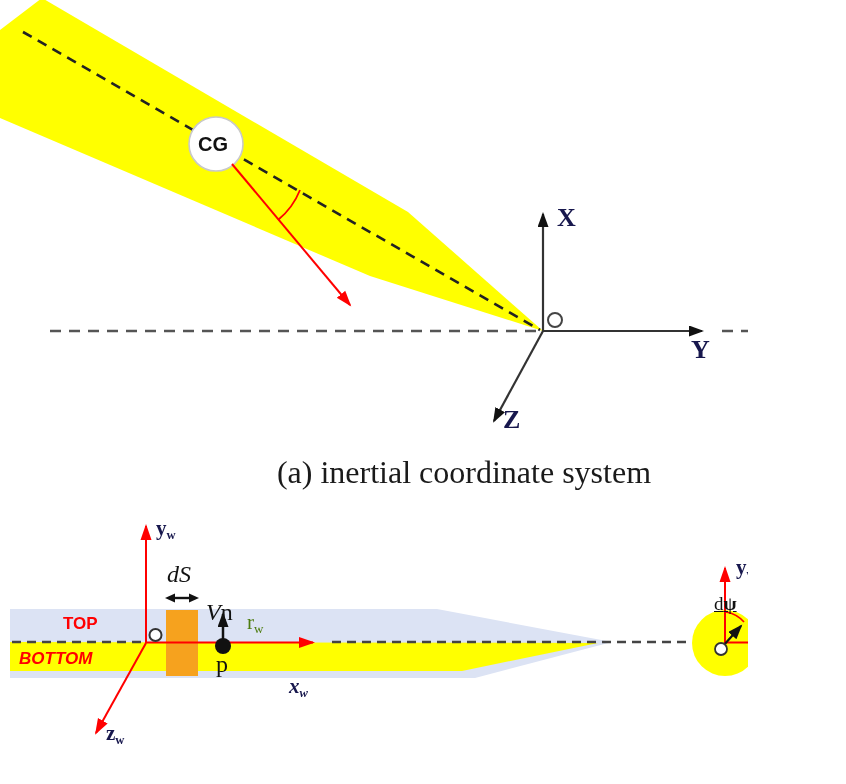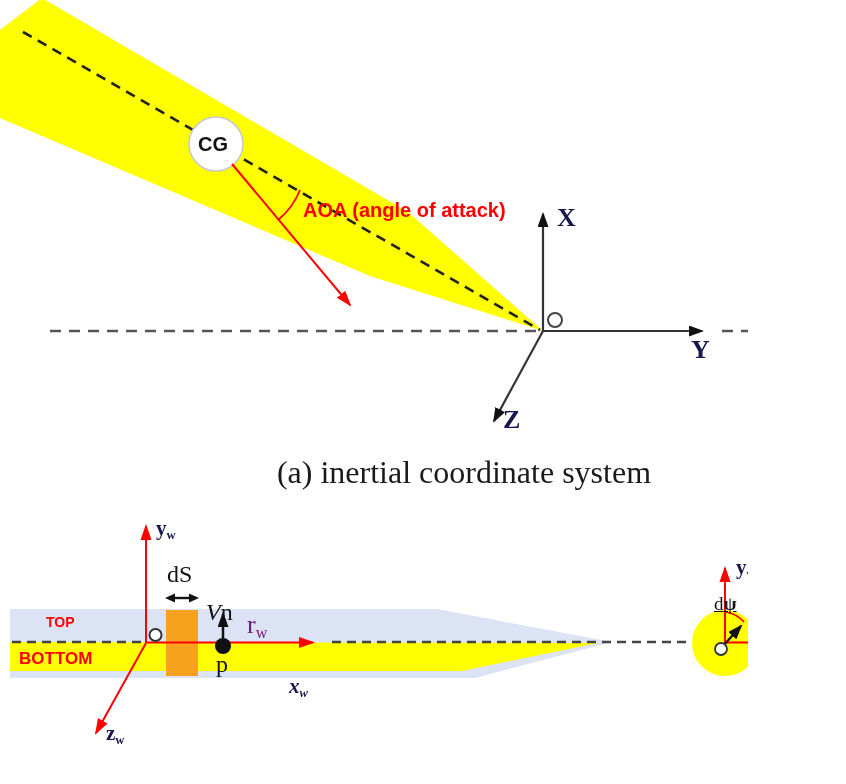--- a/index.html
+++ b/index.html
@@ -82,36 +82,35 @@
 
     <circle class="yellow-fill" cx="725" cy="643" r="33"></circle>
     <line class="red-stroke" x1="725" y1="643" x2="725" y2="568" stroke-width="2" marker-end="url(#mr)"></line>
     <line class="red-stroke" x1="725" y1="642.5" x2="793" y2="642.5" stroke-width="2" marker-end="url(#mr)"></line>
     <line x1="723" y1="646" x2="741" y2="626" stroke="#111" stroke-width="2.2" marker-end="url(#mb)"></line>
     <path class="red-stroke" d="M 726,612 A 31,31 0 0 1 744,622" fill="none" stroke-width="1.7"></path>
     <circle cx="721" cy="649" r="6" fill="#fff" stroke="#333" stroke-width="1.8"></circle>
   </svg>
 
   <div class="lbl sans" style="left:198px;top:134px;font-size:20px;font-weight:bold;color:#111;">CG</div>
-  <div class="lbl sans red-b" style="left:303px;top:200px;font-size:20px;">AOA (angle of attack)</div>
   <div class="lbl axis-lbl" style="left:557px;top:205px;font-size:26px;">X</div>
   <div class="lbl axis-lbl" style="left:691px;top:337px;font-size:26px;">Y</div>
   <div class="lbl axis-lbl" style="left:503px;top:407px;font-size:26px;">Z</div>
   <div class="lbl serif caption" style="left:464px;top:440px;">(a) inertial coordinate system</div>
 
-  <div class="lbl sans red-b" style="left:46px;top:615px;font-size:14px;">TOP</div>
-  <div class="lbl sans red-b" style="left:19px;top:650px;font-size:17px;">BOTTOM</div>
+  <div class="lbl sans red-b" style="left:63px;top:615px;font-size:17px;">TOP</div>
+  <div class="lbl sans red-b" style="left:19px;top:650px;font-size:17px;font-style:italic;">BOTTOM</div>
 
-  <div class="lbl serif" style="left:167px;top:562px;font-size:24px;">dS</div>
+  <div class="lbl serif" style="left:167px;top:562px;font-size:24px;font-style:italic;">dS</div>
 
   <div class="lbl serif" style="left:206px;top:600px;font-size:24px;">
     <span class="it">V</span><span>n</span>
   </div>
 
-  <div class="lbl serif" style="left:247px;top:612px;font-size:26px;color:#701a75;">
+  <div class="lbl serif" style="left:247px;top:612px;font-size:21px;color:#4d7c0f;">
     <span>r</span><sub style="font-size:0.62em;vertical-align:-0.3em;">w</sub>
   </div>
 
   <div class="lbl serif" style="left:216px;top:652px;font-size:24px;">p</div>
 
   <div class="lbl axis-lbl it" style="left:289px;top:648px;font-size:21px;margin-top:28px;">
     <span>x</span><sub>w</sub>
   </div>
 
   <div class="lbl axis-lbl" style="left:156px;top:518px;font-size:21px;">

